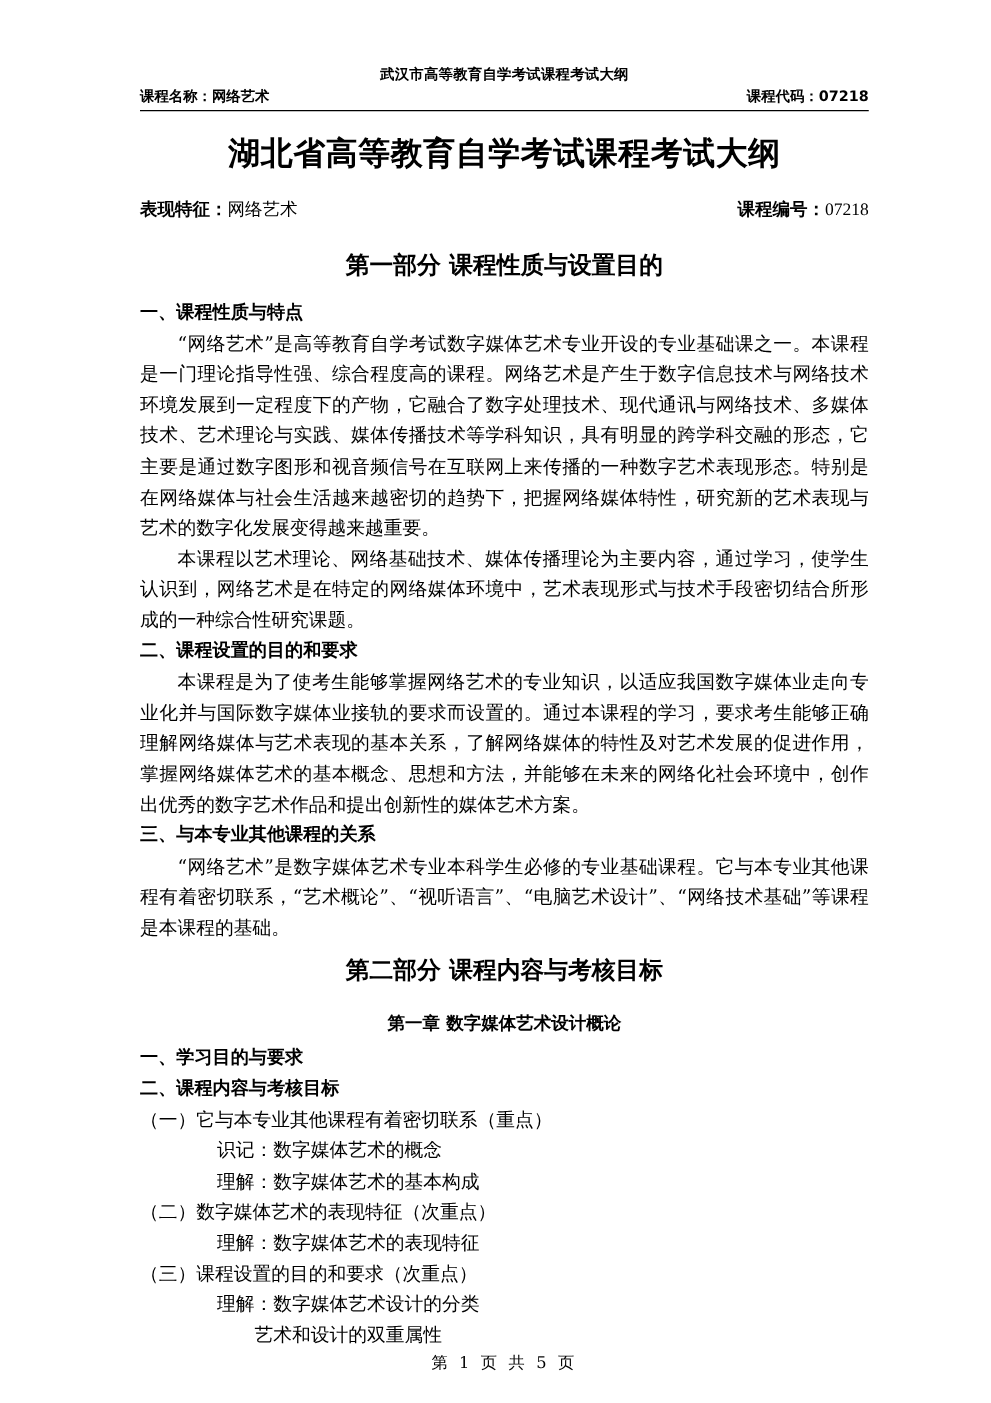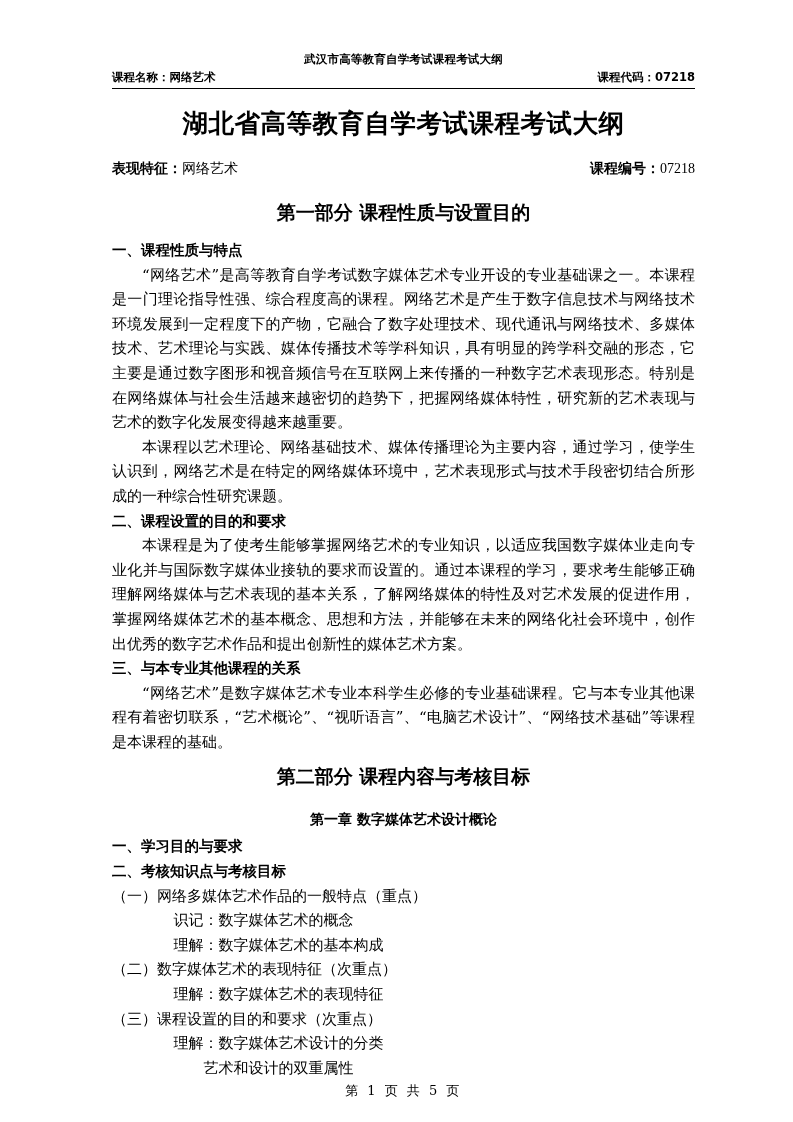--- a/index.html
+++ b/index.html
@@ -205,24 +205,24 @@
 
     <div class="sec-heading">三、与本专业其他课程的关系</div>
     <div class="para">“网络艺术”是数字媒体艺术专业本科学生必修的专业基础课程。它与本专业其他课程有着密切联系，“艺术概论”、“视听语言”、“电脑艺术设计”、“网络技术基础”等课程是本课程的基础。</div>
 
     <div class="part-title">第二部分  课程内容与考核目标</div>
 
     <div class="chapter-title">第一章   数字媒体艺术设计概论</div>
 
     <div class="sec-heading">一、学习目的与要求</div>
 
-    <div class="sec-heading">二、考核知识点与考核目标</div>
+    <div class="sec-heading">二、课程内容与考核目标</div>
 
     <div id="item-list">
-        <div class="item-l1">（一）网络多媒体艺术作品的一般特点（重点）</div>
+        <div class="item-l1">（一）它与本专业其他课程有着密切联系（重点）</div>
         <div class="item-l2">识记：数字媒体艺术的概念</div>
         <div class="item-l2">理解：数字媒体艺术的基本构成</div>
         <div class="item-l1">（二）数字媒体艺术的表现特征（次重点）</div>
         <div class="item-l2">理解：数字媒体艺术的表现特征</div>
         <div class="item-l1">（三）课程设置的目的和要求（次重点）</div>
         <div class="item-l2">理解：数字媒体艺术设计的分类</div>
         <div class="item-l3">艺术和设计的双重属性</div>
       </div>
 
   </div>

